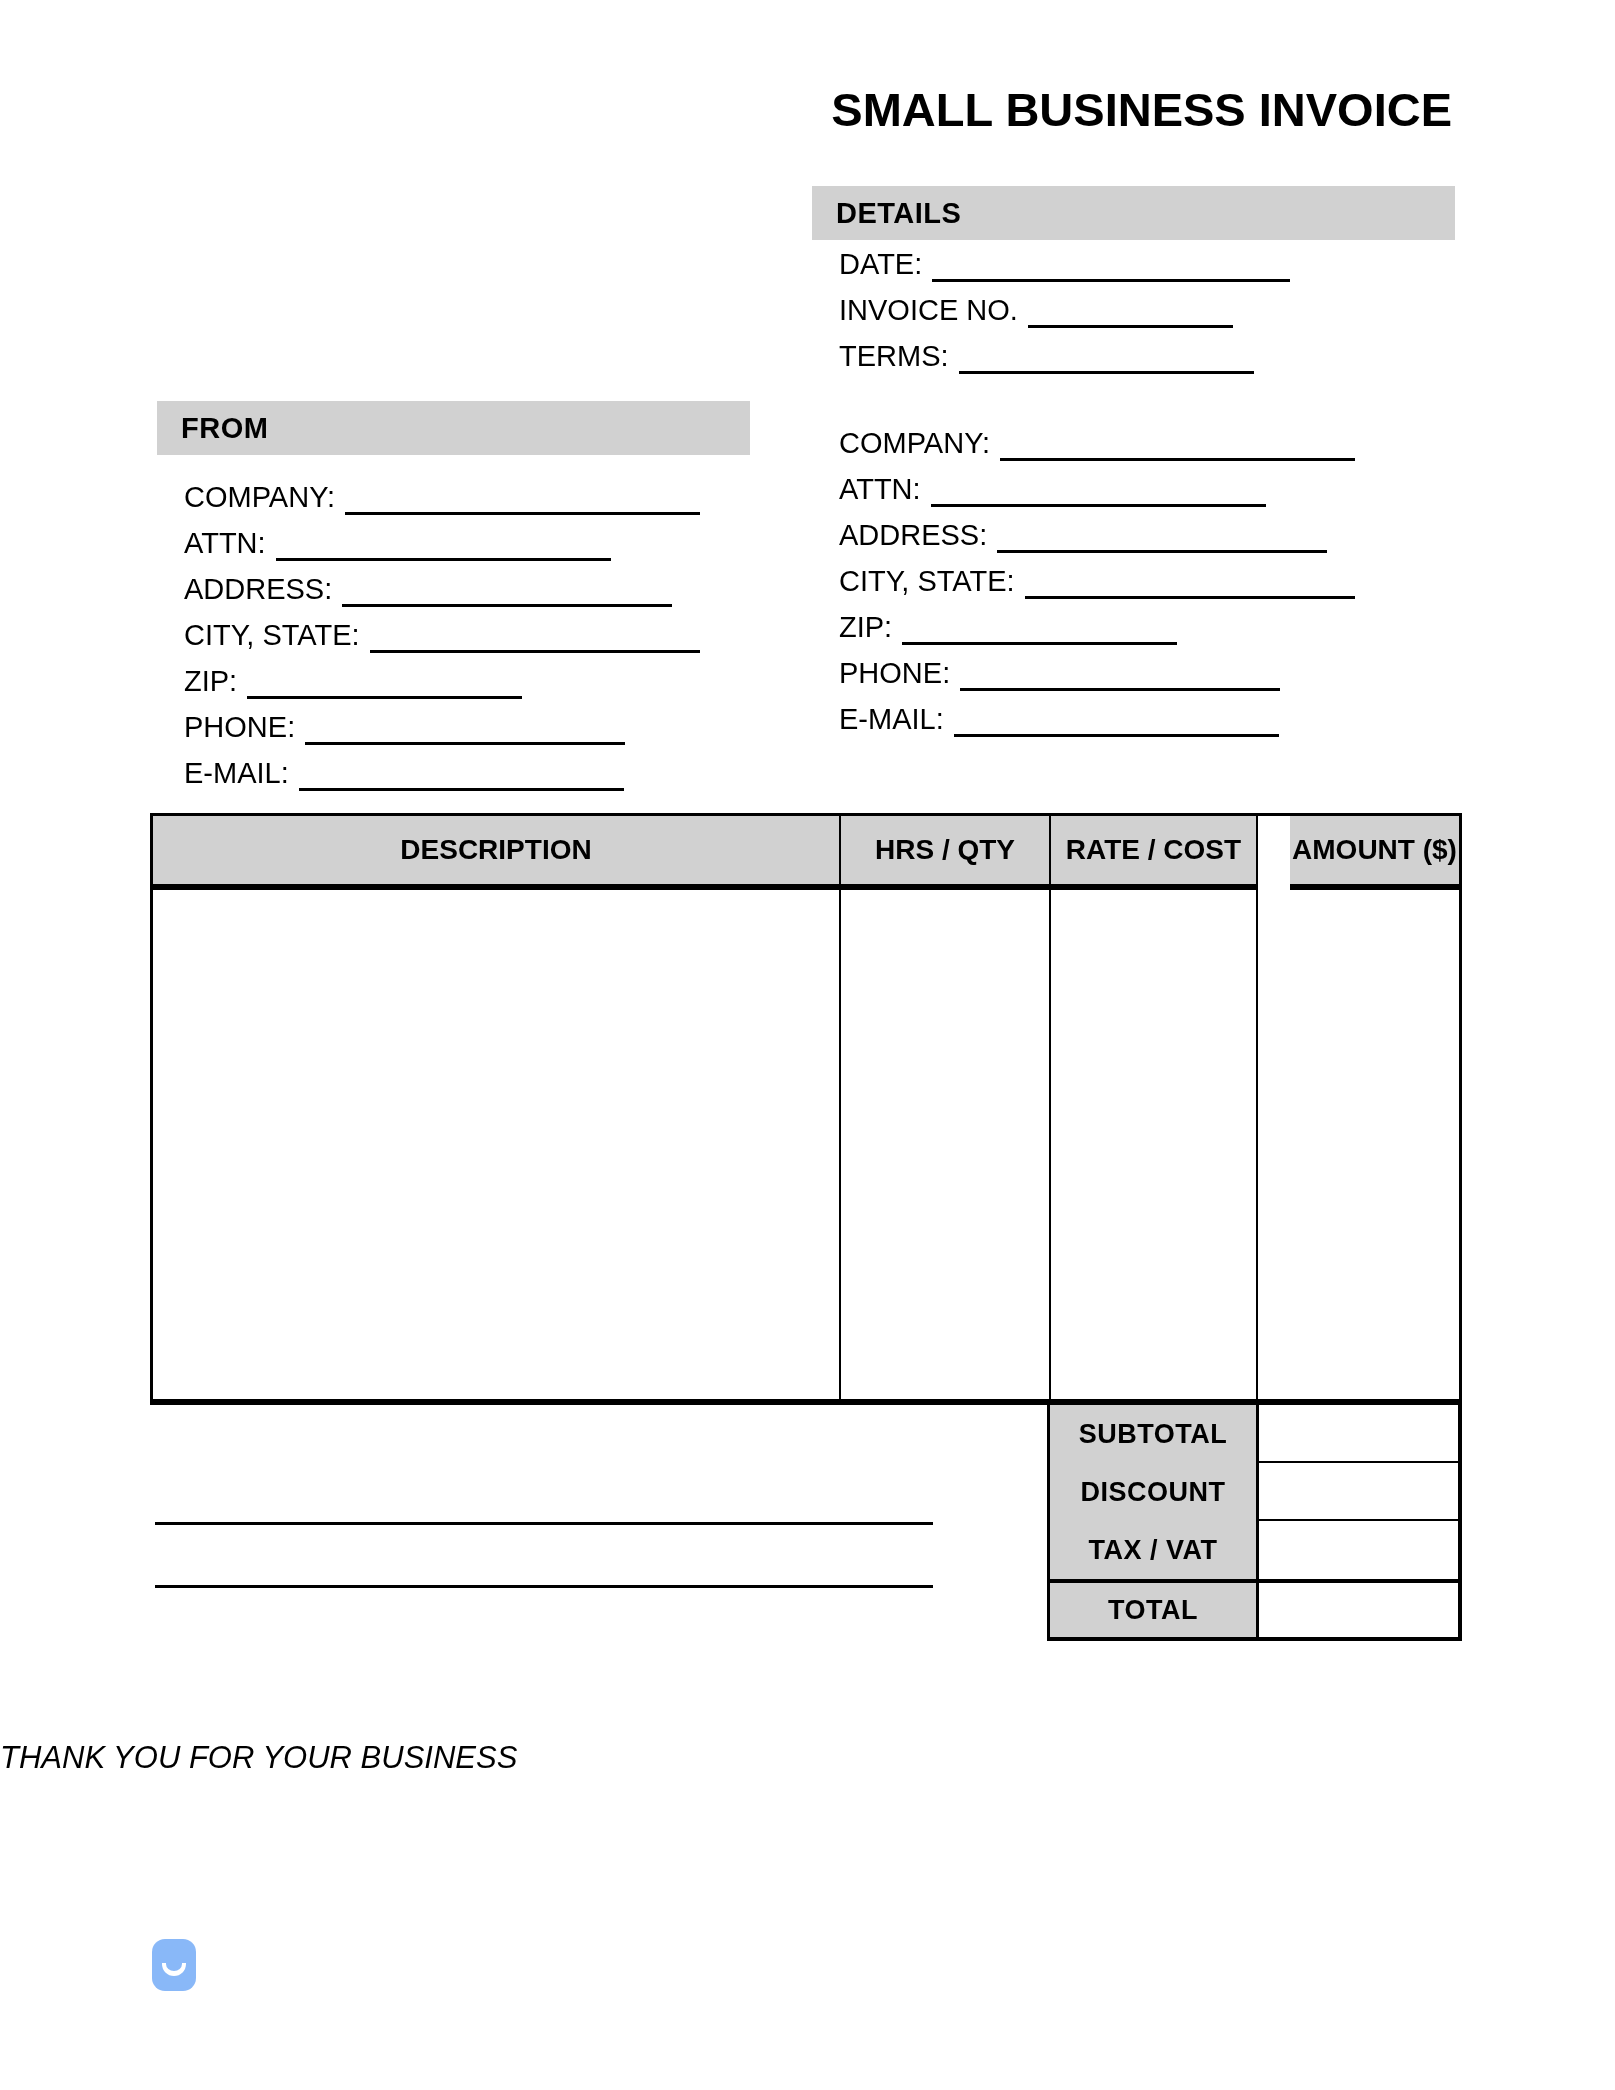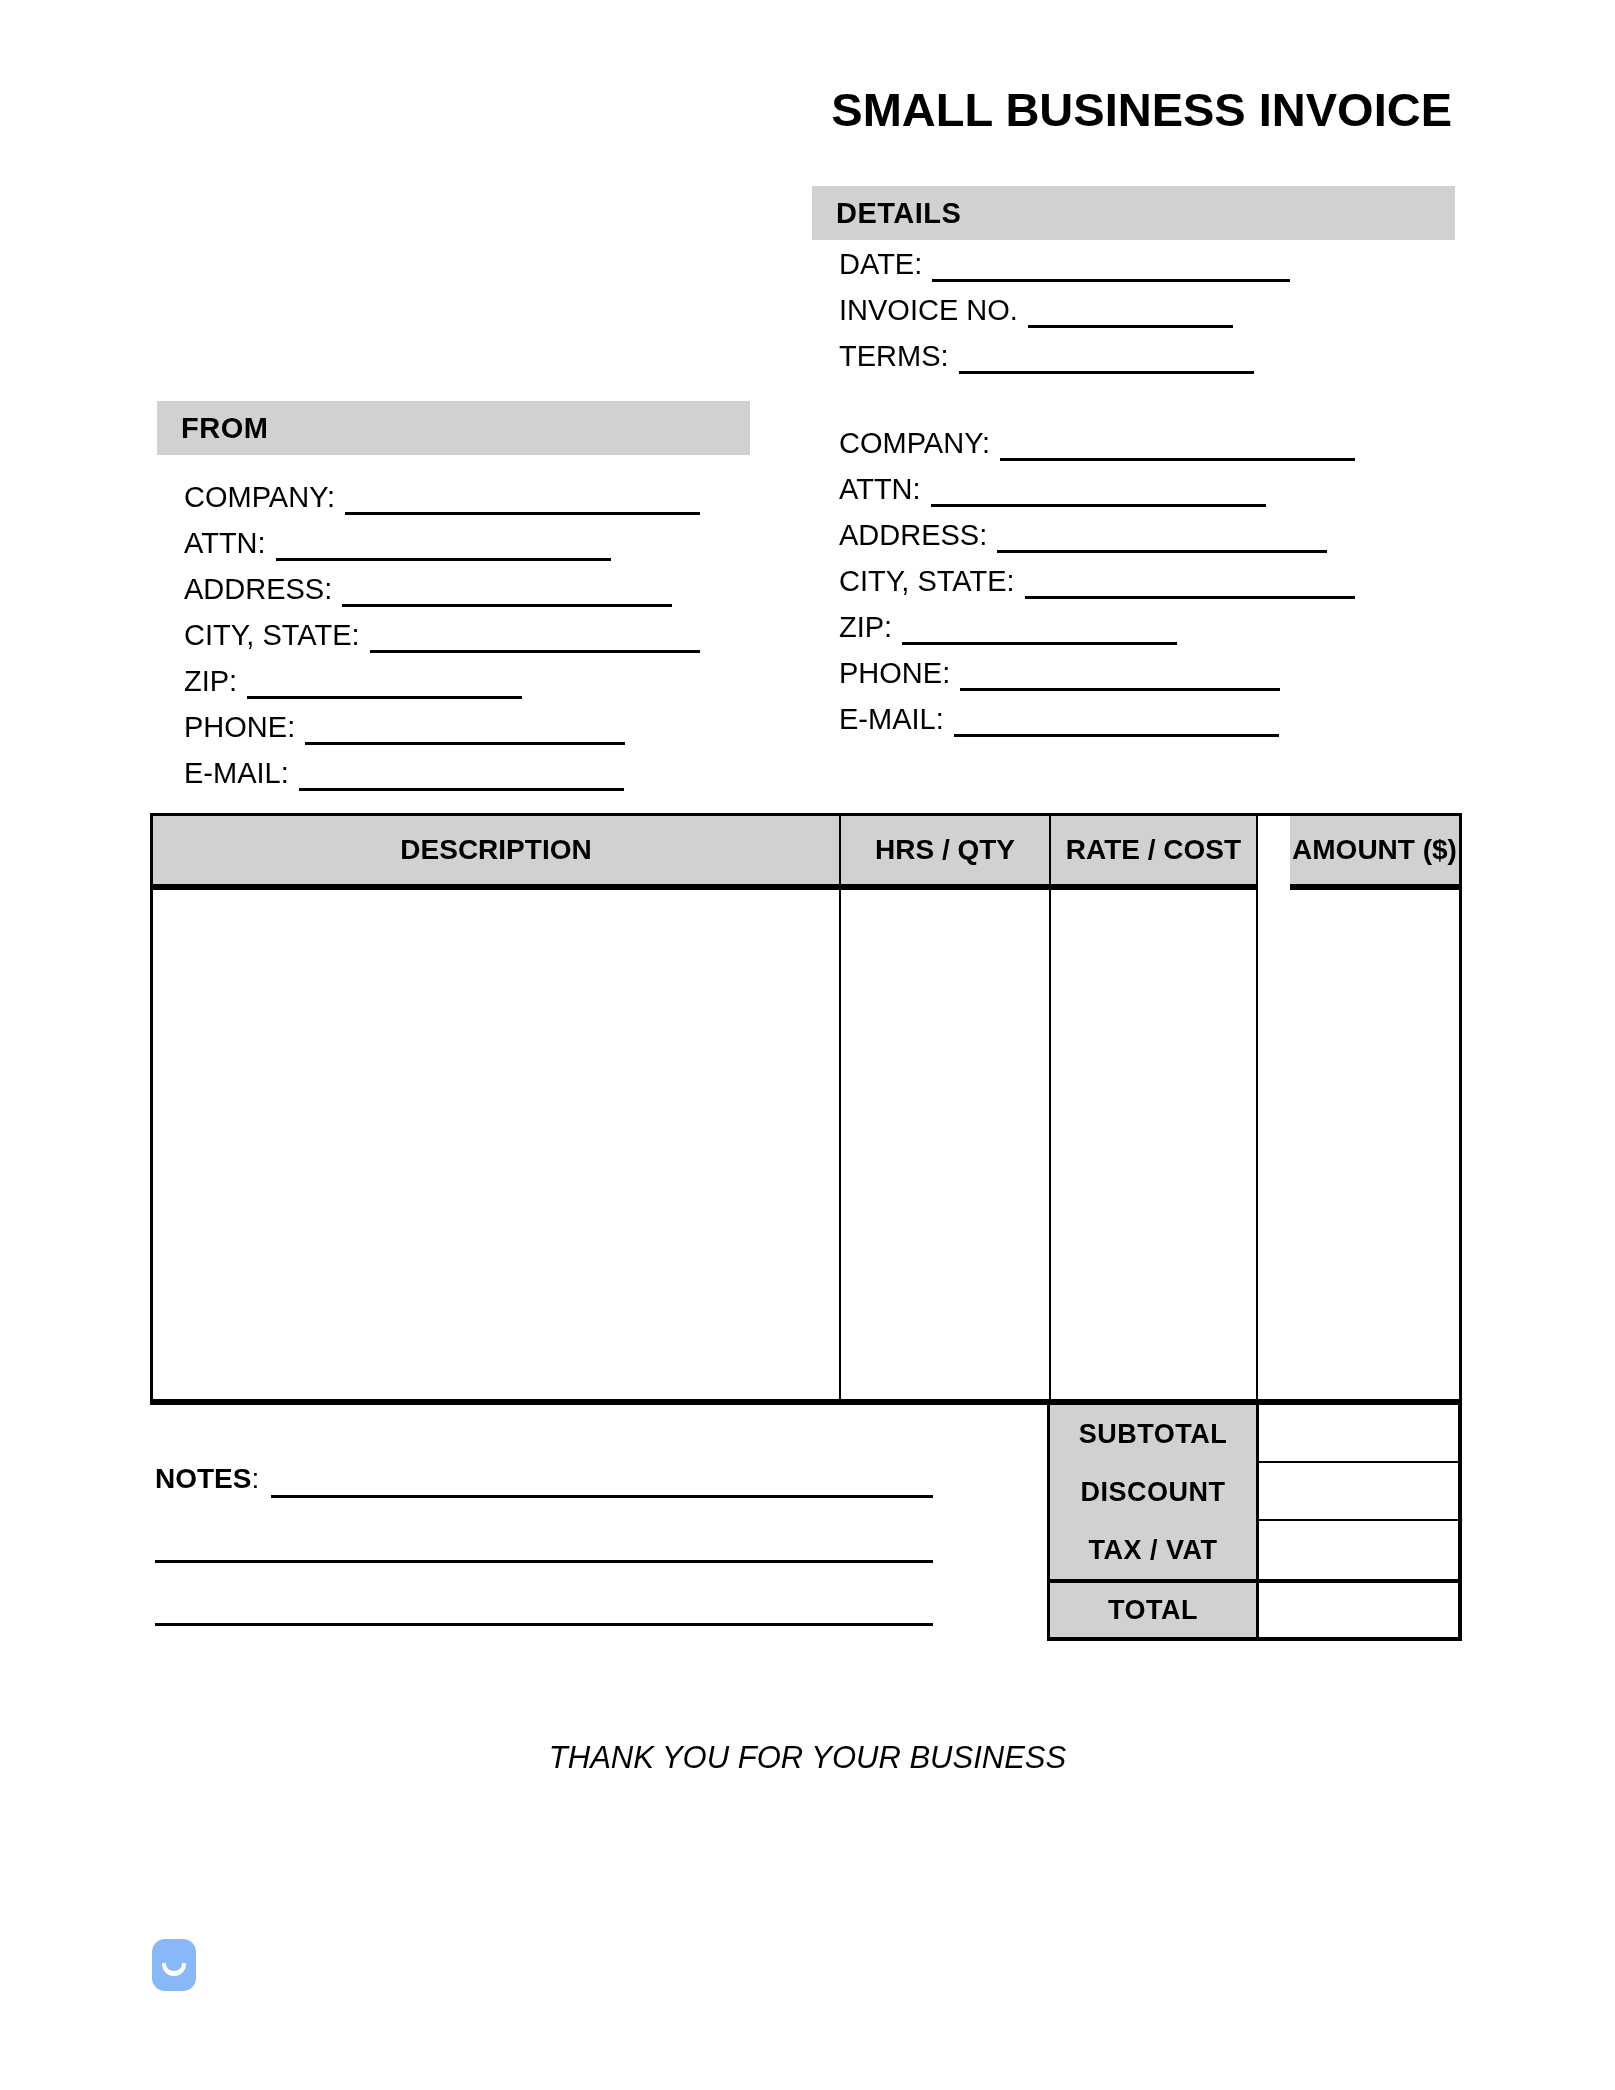--- a/index.html
+++ b/index.html
@@ -87,21 +87,21 @@
   
   .notes{position:absolute;left:155px;top:1462px;width:778px;}
   .notes .nrow1{height:38px;display:flex;align-items:flex-end;}
   .notes .nlbl{font-size:28px;font-weight:bold;line-height:1;padding-bottom:7px;}
   .notes .ncolon{font-size:28px;font-weight:normal;line-height:1;padding-bottom:7px;}
   .notes .nline1{flex:1;border-bottom:3px solid var(--ink);margin-left:12px;margin-bottom:2px;height:0;}
   .notes .nline{height:63px;border-bottom:3px solid var(--ink);}
 
   .footer{
     position:absolute;left:0;top:1740px;width:1615px;
-    text-align:center;font-size:31px;font-style:italic;white-space:nowrap;
+    font-size:31px;font-style:italic;white-space:nowrap;
   }
 
   
   .logo{
     position:absolute;left:152px;top:1939px;width:44px;height:52px;
     background:var(--logo-blue);border-radius:13px;
   }
   .logo .smile{
     position:absolute;left:10px;top:24px;width:24px;height:13px;
     border-bottom:5px solid #fff;border-left:4px solid #fff;border-right:4px solid #fff;
@@ -214,25 +214,20 @@
   <div class="tvalue r1"></div>
   <div class="tlabel r2">DISCOUNT</div>
   <div class="tvalue r2"></div>
   <div class="tlabel r3">TAX / VAT</div>
   <div class="tvalue r3"></div>
   <div class="tlabel r4">TOTAL</div>
   <div class="tvalue r4"></div>
 </section>
 
 <section class="notes">
-  <div class="nrow1">
-    <span class="nlbl">NOTES</span>
-      <span class="ncolon">:</span>
-    <span class="nline1"></span>
-  </div>
   <div class="nline"></div>
   <div class="nline"></div>
 </section>
 
 <div class="footer">THANK YOU FOR YOUR BUSINESS</div>
 
 <div class="logo">
   <div class="smile"></div>
 </div>
 

